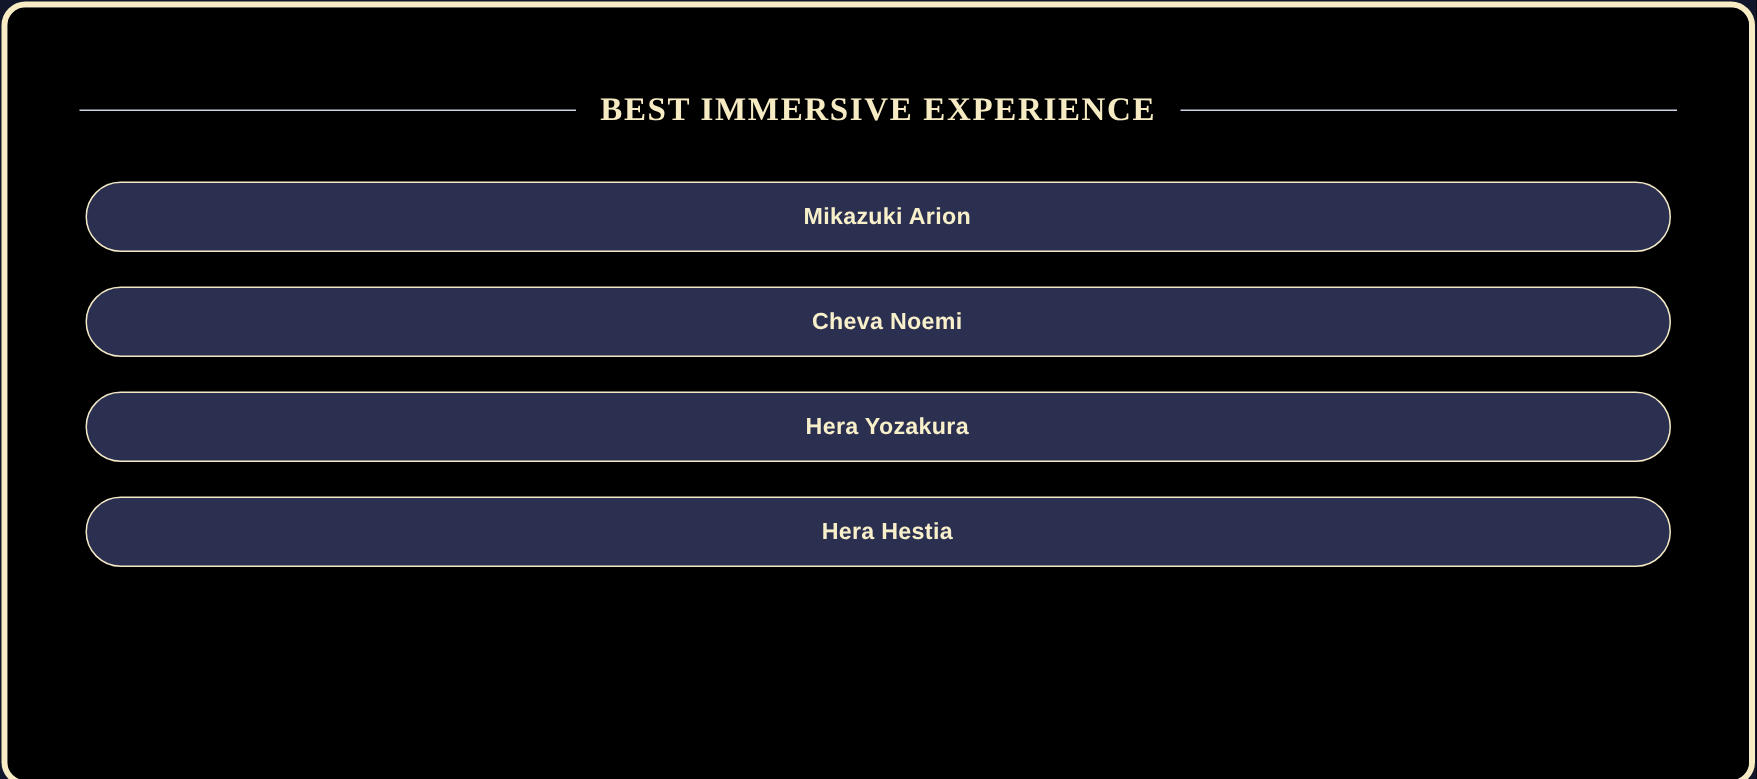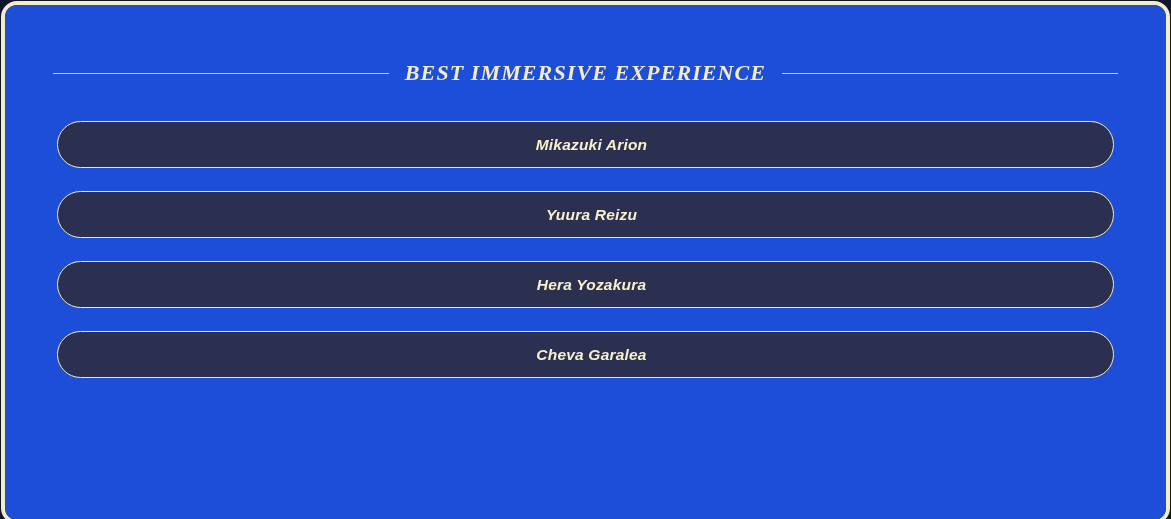--- a/index.html
+++ b/index.html
@@ -28,22 +28,21 @@
     overflow: hidden;
   }
 
   
   #panel {
     position: absolute;
     left: 0;
     top: 0;
     right: 0;
     bottom: 0;
-    background: #1d4ed8;
-    font-style: italic;
+    background: #000000;
   }
 
   
   #title-row {
     position: absolute;
     left: 48px;
     right: 48px;
     top: 52px;
     height: 32px;
     display: flex;
@@ -109,26 +108,26 @@
     </div>
 
     <div id="nominee-list">
 
       <div class="nominee-item">
         <span class="nominee-name">Mikazuki Arion</span>
       </div>
 
 
       <div class="nominee-item">
-        <span class="nominee-name">Yuura Reizu</span>
+        <span class="nominee-name">Cheva Noemi</span>
       </div>
 
       <div class="nominee-item">
         <span class="nominee-name">Hera Yozakura</span>
       </div>
 
       <div class="nominee-item">
-        <span class="nominee-name">Cheva Garalea</span>
+        <span class="nominee-name">Hera Hestia</span>
       </div>
 
     </div>
   </div>
 </div>
 
 </body></html>

